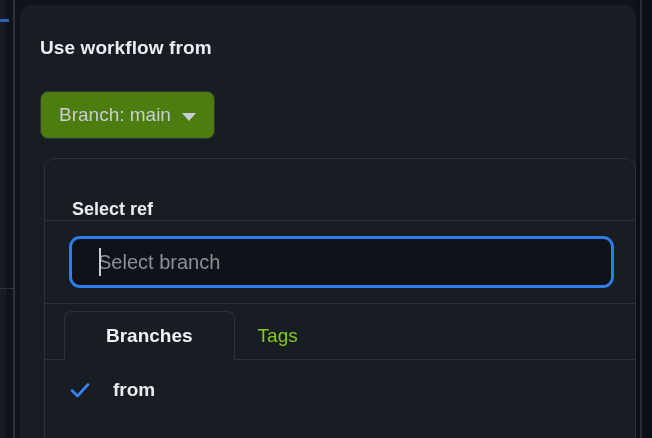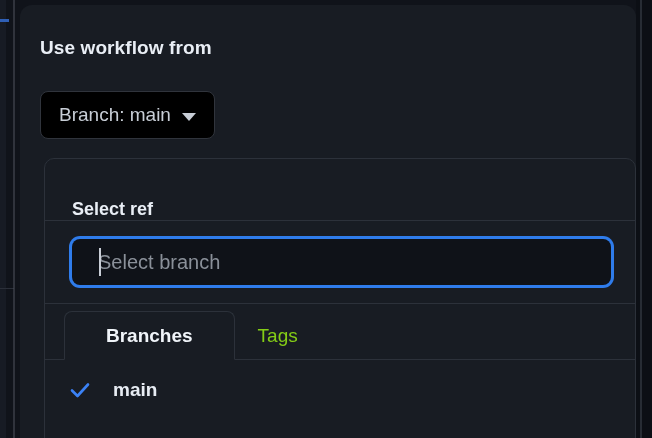--- a/index.html
+++ b/index.html
@@ -130,21 +130,21 @@
   
   .branch-button {
     position: absolute;
     left: 20px;
     top: 86px;
     height: 48px;
     padding: 0 18px;
     display: flex;
     align-items: center;
     gap: 11px;
-    background: #000000;
+    background: #4d7c0f;
     border: 1px solid #30343c;
     border-radius: 8px;
     box-sizing: border-box;
     cursor: pointer;
   }
   .branch-button-label {
     font-size: 19px;
     color: #c8ced6;
     white-space: nowrap;
   }
@@ -337,19 +337,19 @@
         <div class="tabs-baseline"></div>
         <div class="tab active">Branches</div>
         <div class="tab inactive">Tags</div>
       </div>
 
       <div class="branch-list">
         <div class="branch-item">
           <svg class="check-icon" viewBox="0 0 22 22">
             <path d="M3 11.5 L8.5 17 L19 5.5" fill="none" stroke="#3b82f6" stroke-width="2.6" stroke-linecap="round" stroke-linejoin="round"></path>
           </svg>
-          <span class="branch-item-label">main</span>
+          <span class="branch-item-label">from</span>
         </div>
       </div>
 
     </div>
   </div>
 </div>
 
 </body></html>

